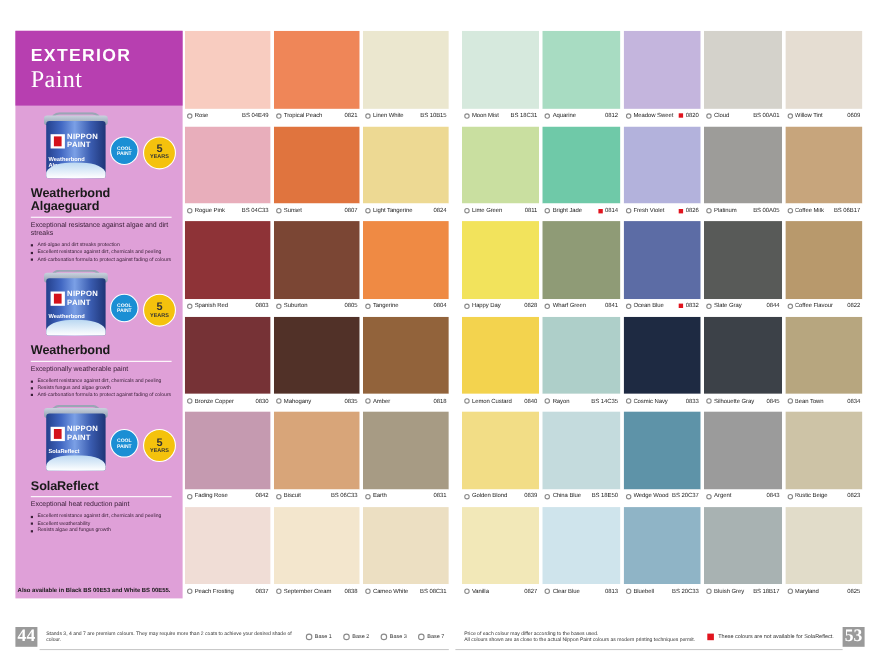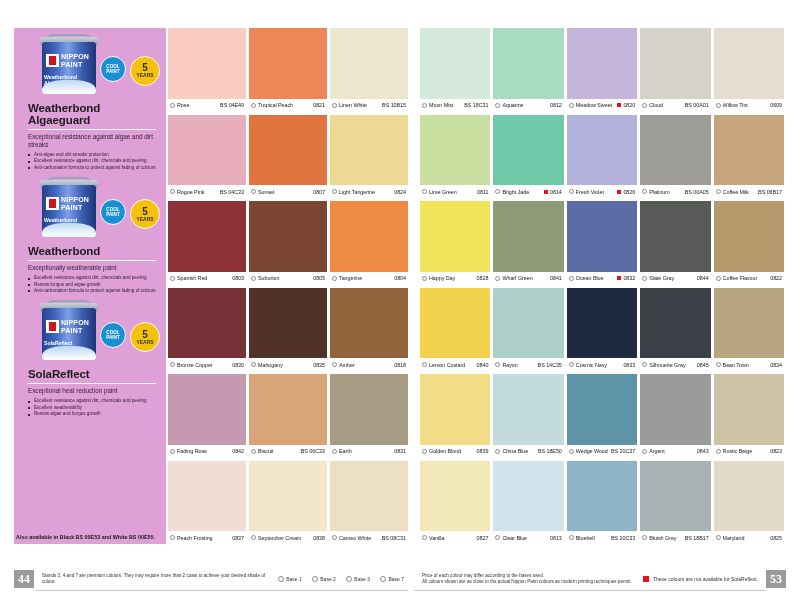--- a/index.html
+++ b/index.html
@@ -242,21 +242,21 @@
     display: flex;
     align-items: center;
   }
   #footer-left { left: 14px; width: 394px; }
   #footer-right { left: 414px; width: 372px; justify-content: flex-end; }
 
   .pagenum {
     width: 20px; height: 18px;
     background: #9a9a9a;
     color: #ffffff;
-    font-size: 12px;
+    font-size: 16px;
     font-weight: bold;
     display: flex;
     align-items: center;
     justify-content: center;
     font-family: "Liberation Serif", serif;
     flex: none;
   }
   .footer-text {
     font-size: 4.6px;
     color: #333333;
@@ -293,20 +293,24 @@
   #rule-left { left: 36px; bottom: 9px; width: 372px; }
   #rule-right { left: 414px; bottom: 9px; width: 352px; }
 </style>
 </head>
 <body>
 
 <div class="page">
 
   <div class="brand-panel">
 
+    <div class="brand-header">
+      <div class="line1">EXTERIOR</div>
+      <div class="line2">Paint</div>
+    </div>
 
     <div class="product-block">
       <div class="can">
         <div class="handle"></div>
         <div class="lid"></div>
         <div class="body"></div>
         <div class="logo-sq"></div>
         <div class="brandtxt">NIPPON<br>PAINT</div>
         <div class="prodtxt">Weatherbond AlgaeGuard</div>
         <div class="wave"></div>

